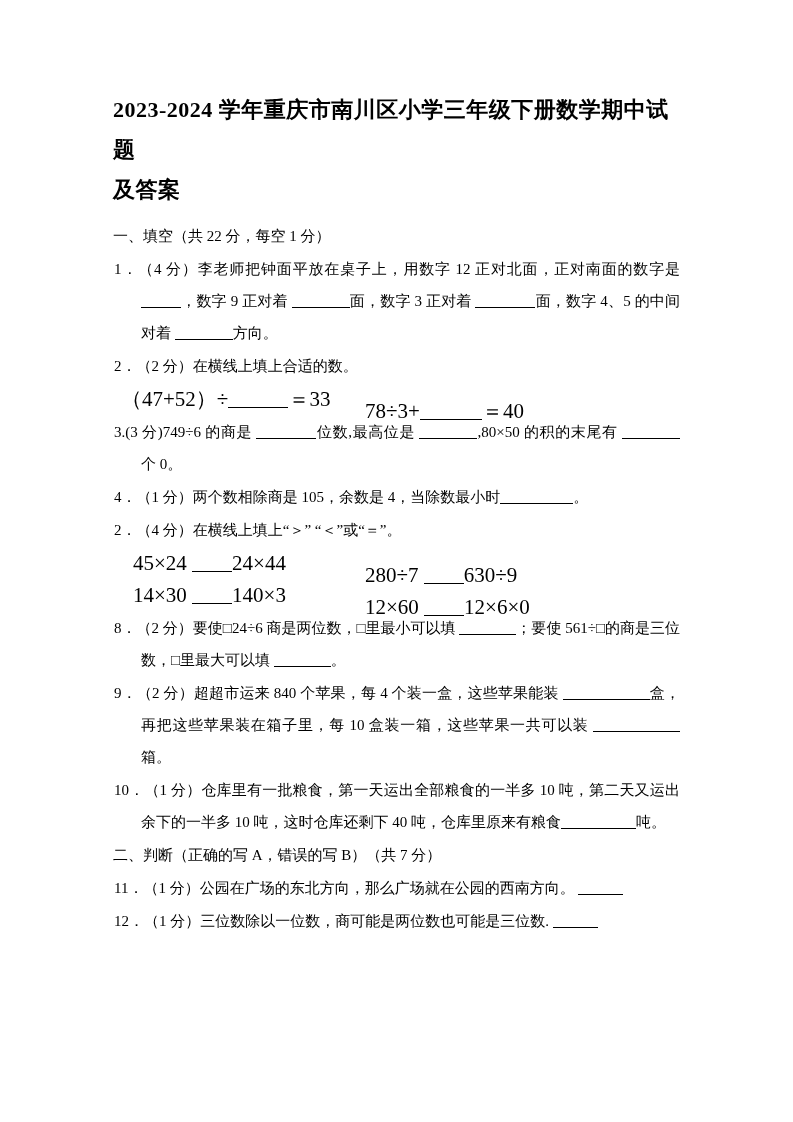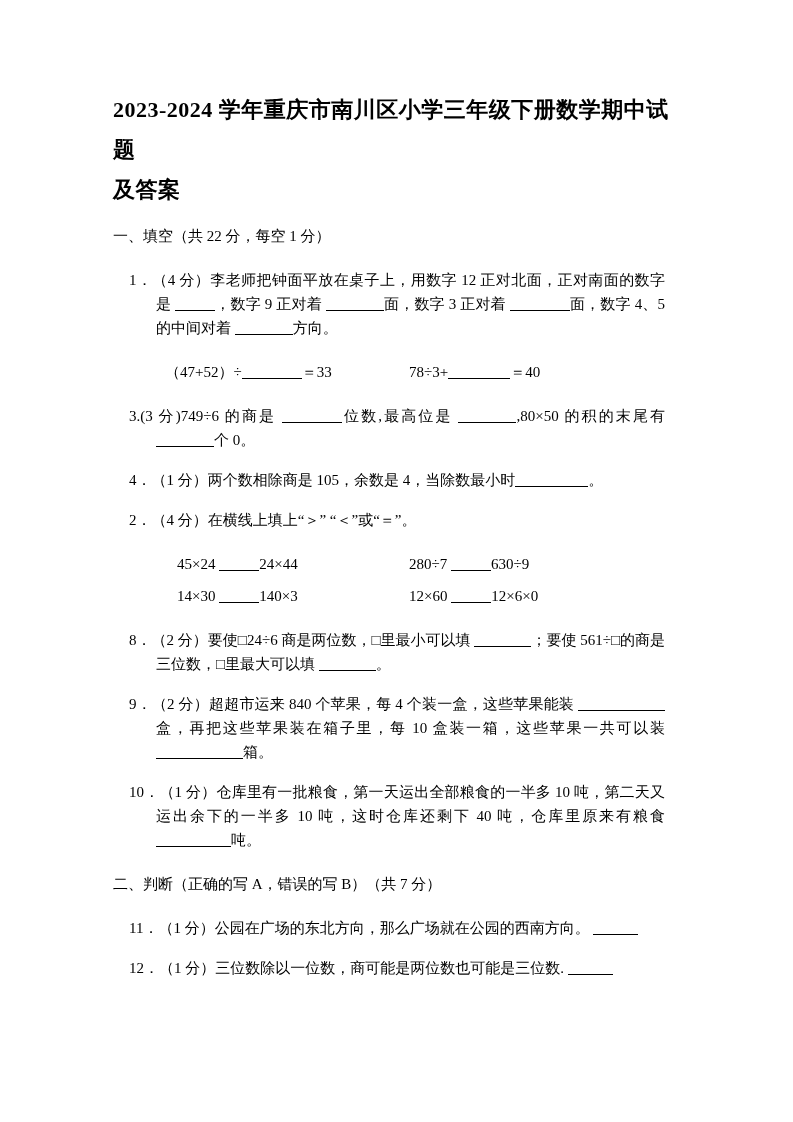--- a/index.html
+++ b/index.html
@@ -29,40 +29,39 @@
     line-height: 40px;
     letter-spacing: 0.5px;
   }
   .title .tline { display: block; }
   .sec {
     margin: 0;
     font-size: 15px;
     line-height: 32px;
   }
   .q {
-    margin: 16px;
+    margin: 1px;
     font-size: 15px;
-    line-height: 24px;
+    line-height: 32px;
     text-align: justify;
     padding-left: 27px;
     text-indent: -27px;
   }
   .row {
     position: relative;
-    font-size: 15px;
+    font-size: 21px;
     line-height: 32px;
     padding-left: 8px;
-    margin-left: 44px;
   }
   .row.indent2 { padding-left: 20px; }
   .row .c1 { display: inline; }
   .row .c2 {
     position: absolute;
     left: 252px;
-    top: 0;
+    top: 12px;
     white-space: nowrap;
     font-family: Liberation Serif, serif;
   }
   .blank {
     display: inline-block;
     border-bottom: 1px solid #000;
     height: 14px;
     vertical-align: -2px;
   }
 </style>
@@ -74,20 +73,21 @@
 
     <h1 class="title">
       <span class="tline">2023-2024 学年重庆市南川区小学三年级下册数学期中试题</span>
       <span class="tline">及答案</span>
     </h1>
 
     <p class="sec">一、填空（共 22 分，每空 1 分）</p>
 
     <p class="q">1．（4 分）李老师把钟面平放在桌子上，用数字 12 正对北面，正对南面的数字是 <span class="blank" style="width: 40px;"></span>，数字 9 正对着 <span class="blank" style="width: 58px;"></span>面，数字 3 正对着 <span class="blank" style="width: 60px;"></span>面，数字 4、5 的中间对着 <span class="blank" style="width: 58px;"></span>方向。</p>
 
+    <p class="q">2．（2 分）在横线上填上合适的数。</p>
     <div class="row">
       <span class="c1">（47+52）÷<span class="blank" style="width: 60px;"></span>＝33</span>
       <span class="c2">78÷3+<span class="blank" style="width: 62px;"></span>＝40</span>
     </div>
 
     <p class="q">3.(3 分)749÷6 的商是 <span class="blank" style="width: 60px;"></span>位数,最高位是 <span class="blank" style="width: 58px;"></span>,80×50 的积的末尾有 <span class="blank" style="width: 58px;"></span>个 0。</p>
 
     <p class="q">4．（1 分）两个数相除商是 105，余数是 4，当除数最小时<span class="blank" style="width: 73px;"></span>。</p>
 
 

